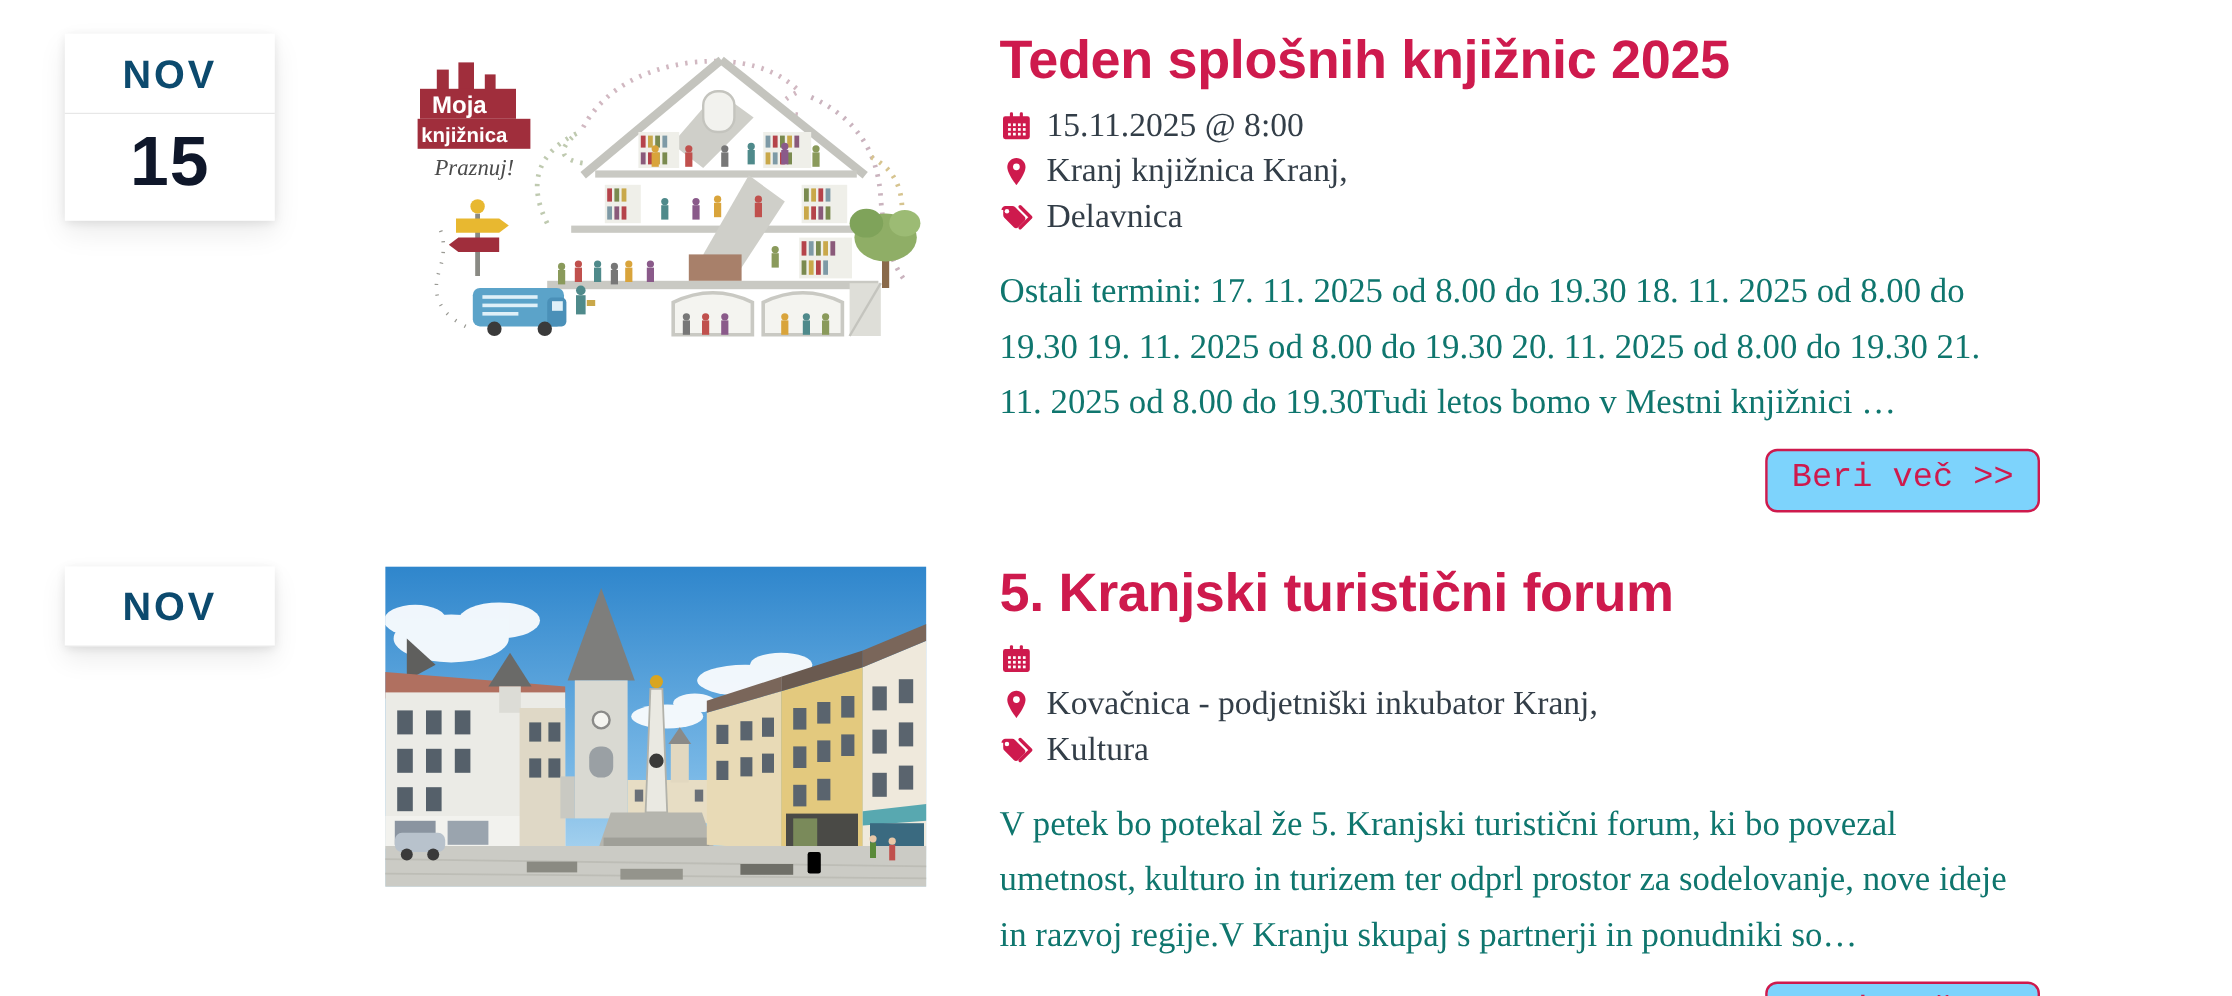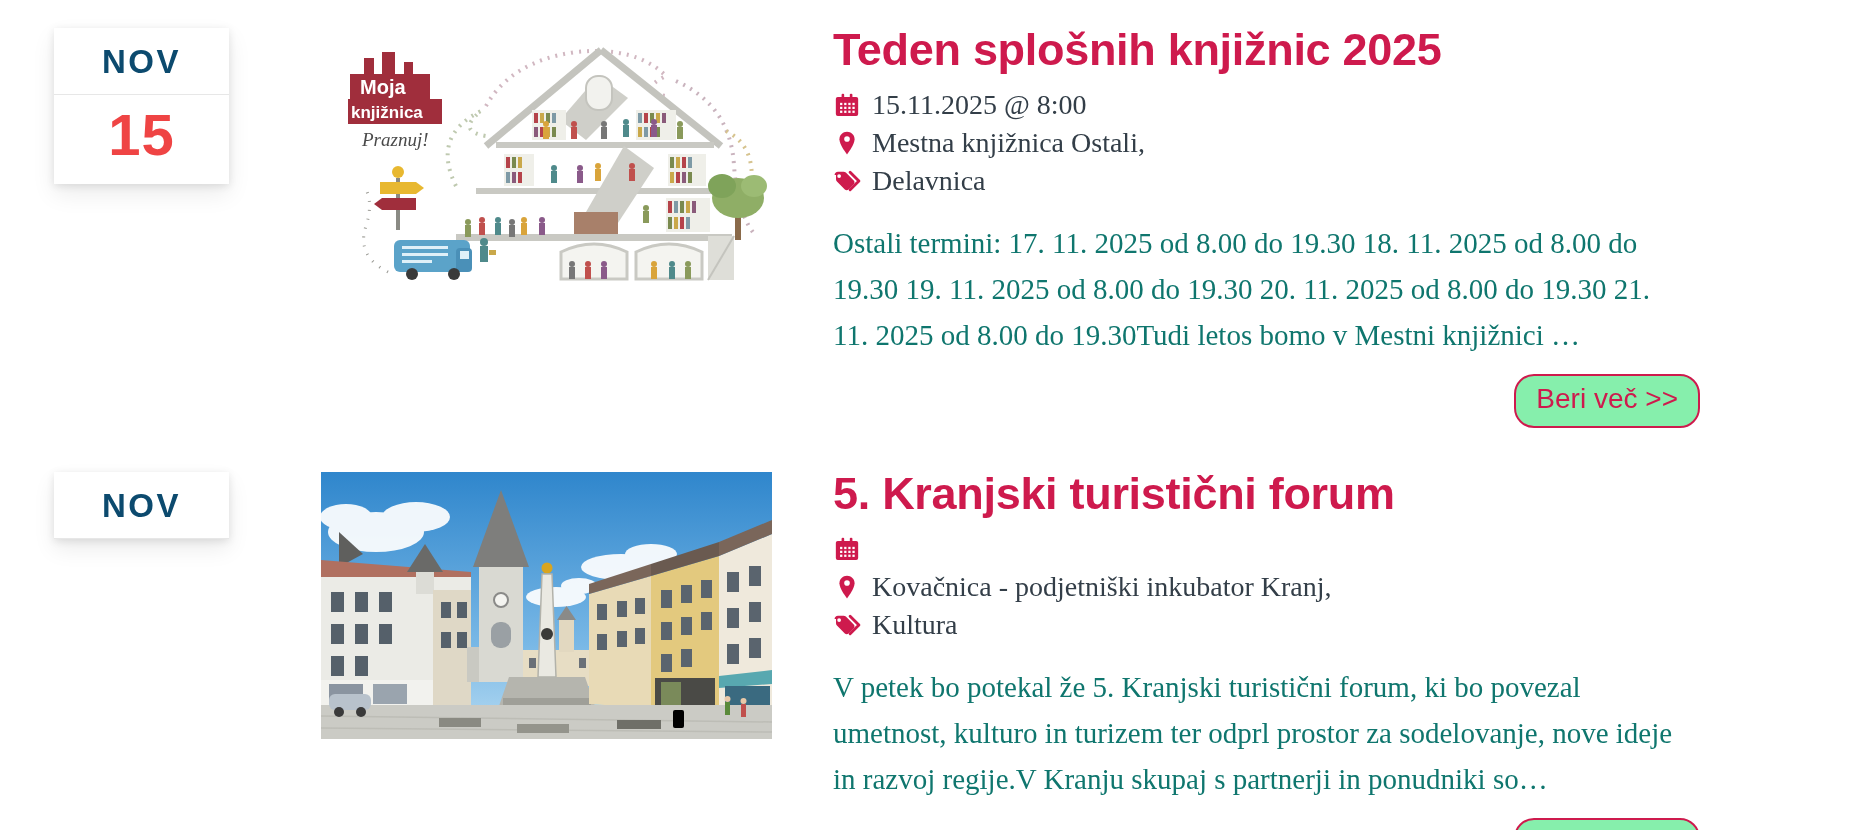--- a/index.html
+++ b/index.html
@@ -17,21 +17,21 @@
   .date-badge {
     position:absolute; left:54px; top:0; width:175px;
     background:#fff; text-align:center;
     box-shadow:0 2px 8px rgba(0,0,0,.10), 0 10px 22px rgba(0,0,0,.08);
   }
   .badge-month {
     font-size:33px; font-weight:600; letter-spacing:2.5px; color:#0c4a6e;
     padding:15px 0 13px; border-bottom:1px solid #e7e7e7;
   }
   .badge-day {
-    font-size:58px; font-weight:700; color:#ef4444; letter-spacing:1px;
+    font-size:58px; font-weight:700; color:#0f172a; letter-spacing:1px;
     padding:6px 0 16px;
   }
 
   
   .thumb { position:absolute; }
   .thumb svg { display:block; width:100%; height:100%; }
   .thumb-1 { left:336px; top:8px;  width:437px; height:245px; }
   .thumb-2 { left:321px; top:0;    width:451px; height:267px; }
 
   
@@ -47,22 +47,22 @@
   }
   .meta .micon { width:28px; height:26px; flex:0 0 28px; display:flex; align-items:center; }
   .meta .micon svg { width:100%; height:100%; }
 
   .desc {
     font-family:"Liberation Serif", serif; font-size:29px; line-height:46px;
     color:#0f766e; width:845px; margin:20px 0 0;
   }
   .more-row { width:867px; display:flex; justify-content:flex-end; margin-top:16px; }
   .more-btn {
-    display:inline-block; font-family:Liberation Sans, sans-serif; font-size:28px;
-    color:#ce1a4d; background:#86efac; border:2px solid #ce1a4d; border-radius:20px;
+    display:inline-block; font-family:Liberation Mono, monospace; font-size:28px;
+    color:#ce1a4d; background:#7dd3fc; border:2px solid #ce1a4d; border-radius:10px;
     padding:7px 20px 11px; cursor:pointer; text-decoration:none;
   }
 </style>
 </head>
 <body>
 
 <main>
 
   <article class="event event-1">
 
@@ -296,21 +296,21 @@
           </span>
           <span>15.11.2025 @ 8:00</span>
         </li>
         <li>
           <span class="micon">
             <svg viewBox="0 0 24 24">
                 <path fill="#ce1a4d" d="M12 1.5c-3.9 0-7 3.1-7 7 0 5.2 7 14 7 14s7-8.8 7-14c0-3.9-3.1-7-7-7z"></path>
                 <circle cx="12" cy="8.3" r="2.6" fill="#ffffff"></circle>
               </svg>
           </span>
-          <span>Mestna knjižnica Ostali,</span>
+          <span>Kranj knjižnica Kranj,</span>
         </li>
         <li>
           <span class="micon">
             <svg viewBox="0 0 27 24">
                 <path fill="#ce1a4d" d="M1.5 6.2C1.5 4.4 3 3 4.8 3h5.4c.8 0 1.6.3 2.2.9l7.6 7.6c1 1 1 2.6 0 3.6l-5 5c-1 1-2.6 1-3.6 0l-7.6-7.6c-.6-.6-.9-1.4-.9-2.2V6.2z"></path>
                 <circle cx="5.9" cy="7.2" r="1.8" fill="#ffffff"></circle>
                 <path d="M16.5 3.6 25 12l-8.5 8.4" fill="none" stroke="#ce1a4d" stroke-width="2.8" stroke-linecap="round" stroke-linejoin="round"></path>
               </svg>
           </span>
           <span>Delavnica</span>

